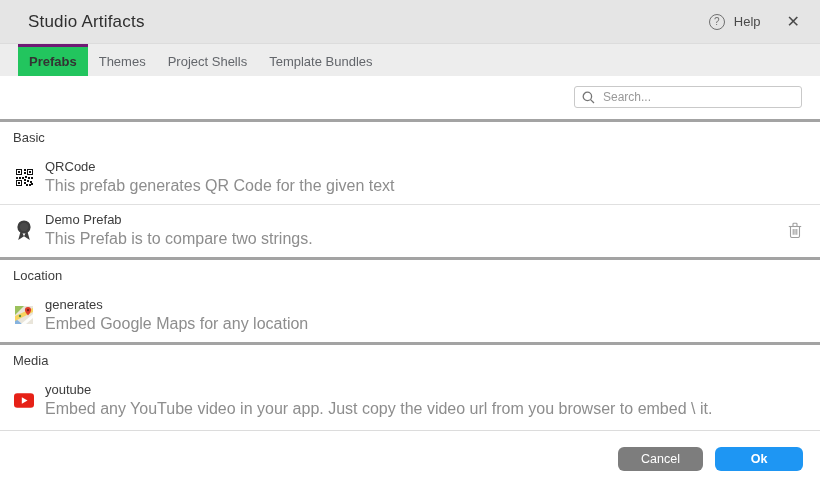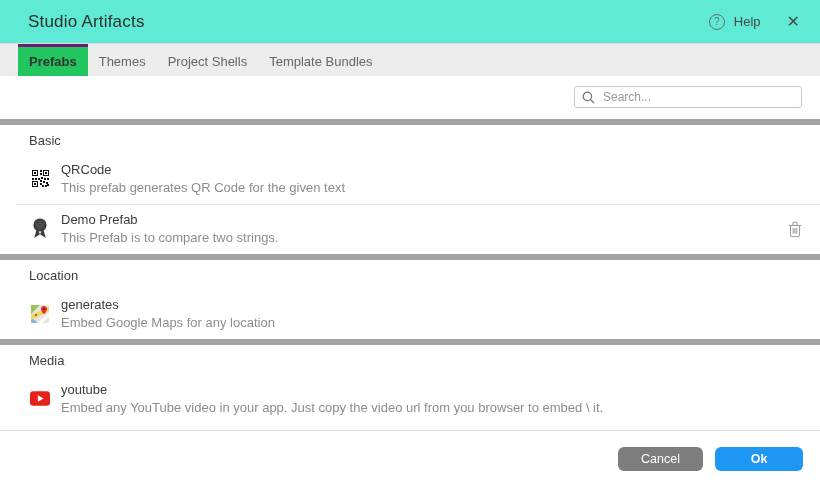--- a/index.html
+++ b/index.html
@@ -5,21 +5,21 @@
   html,body{margin:0;padding:0;}
   body{
     width:820px;height:487px;overflow:hidden;background:#fff;
     font-family:"Liberation Sans","DejaVu Sans",sans-serif;
     -webkit-font-smoothing:antialiased;position:relative;
   }
   .dialog{width:820px;height:487px;display:flex;flex-direction:column;background:#fff;}
 
   
   .header{
-    height:43px;background:#5eead4;border-bottom:1px solid #dcdcdc;
+    height:43px;background:#e5e5e5;border-bottom:1px solid #dcdcdc;
     display:flex;align-items:center;flex:0 0 auto;
   }
   .title{font-size:17px;color:#2f2f2f;margin-left:28px;letter-spacing:.2px;}
   .header-right{margin-left:auto;display:flex;align-items:center;margin-right:20px;}
   .help-wrap{display:flex;align-items:center;cursor:pointer;}
   .help-icon{
     width:14px;height:14px;border:1px solid #6f6f6f;border-radius:50%;
     color:#6f6f6f;font-size:10px;line-height:14px;text-align:center;display:inline-block;
   }
   .help-label{font-size:13px;color:#4a4a4a;margin-left:9px;}
@@ -43,28 +43,28 @@
     width:228px;height:22px;border:1px solid #c9c9c9;border-radius:3px;background:#fff;
     display:flex;align-items:center;box-sizing:border-box;padding-left:7px;
   }
   .search-box svg{flex:0 0 auto;}
   .search-input{
     border:none;outline:none;flex:1;font-size:12px;color:#444;margin-left:6px;height:18px;
     font-family:"Liberation Sans","DejaVu Sans",sans-serif;background:transparent;
   }
   .search-input::placeholder{color:#999;}
 
-  .section{border-top:6px solid #a3a3a3;padding-left:16px;}
+  .section{border-top:3px solid #a3a3a3;}
   .section-label{font-size:13px;color:#3d3d3d;padding:8px 0 7px 13px;}
   .item-row{display:flex;align-items:center;padding:7px 0 9px 14px;position:relative;}
   .item-row.bordered{border-top:1px solid #e0e0e0;}
   .item-icon{width:20px;flex:0 0 auto;display:flex;align-items:center;justify-content:center;}
   .item-text{margin-left:11px;}
   .item-title{font-size:13px;color:#3c3c3c;margin-bottom:3px;}
-  .item-desc{font-size:13px;color:#8d8d8d;}
+  .item-desc{font-size:16px;color:#8d8d8d;}
   .row-actions{margin-left:auto;margin-right:18px;cursor:pointer;display:flex;align-items:center;}
 
   
   .footer{
     flex:0 0 auto;height:56px;border-top:1px solid #dcdcdc;background:#fff;
     display:flex;align-items:center;justify-content:flex-end;padding-right:17px;
   }
   .btn{
     height:24px;border:none;border-radius:6px;color:#fff;font-size:12.5px;cursor:pointer;
     font-family:"Liberation Sans","DejaVu Sans",sans-serif;

